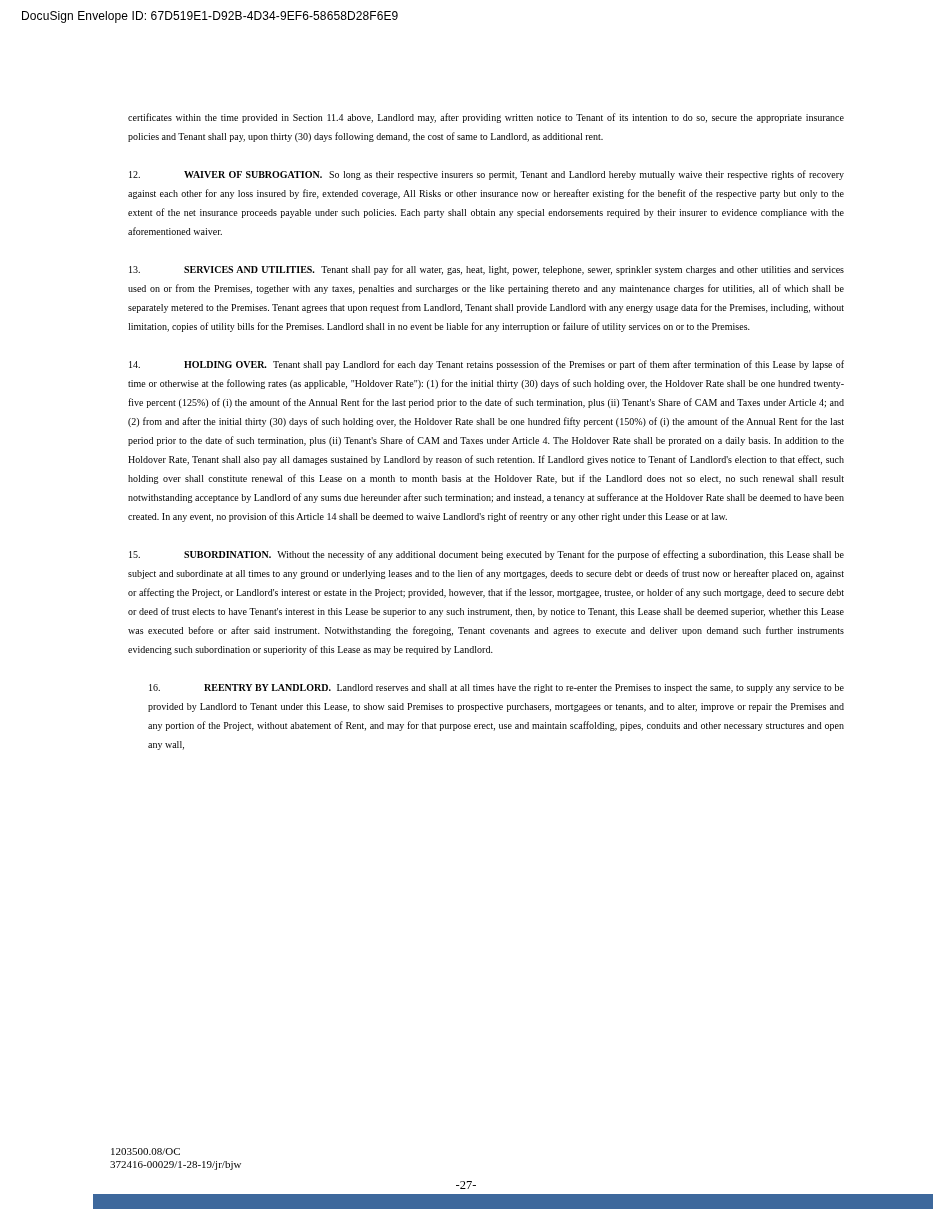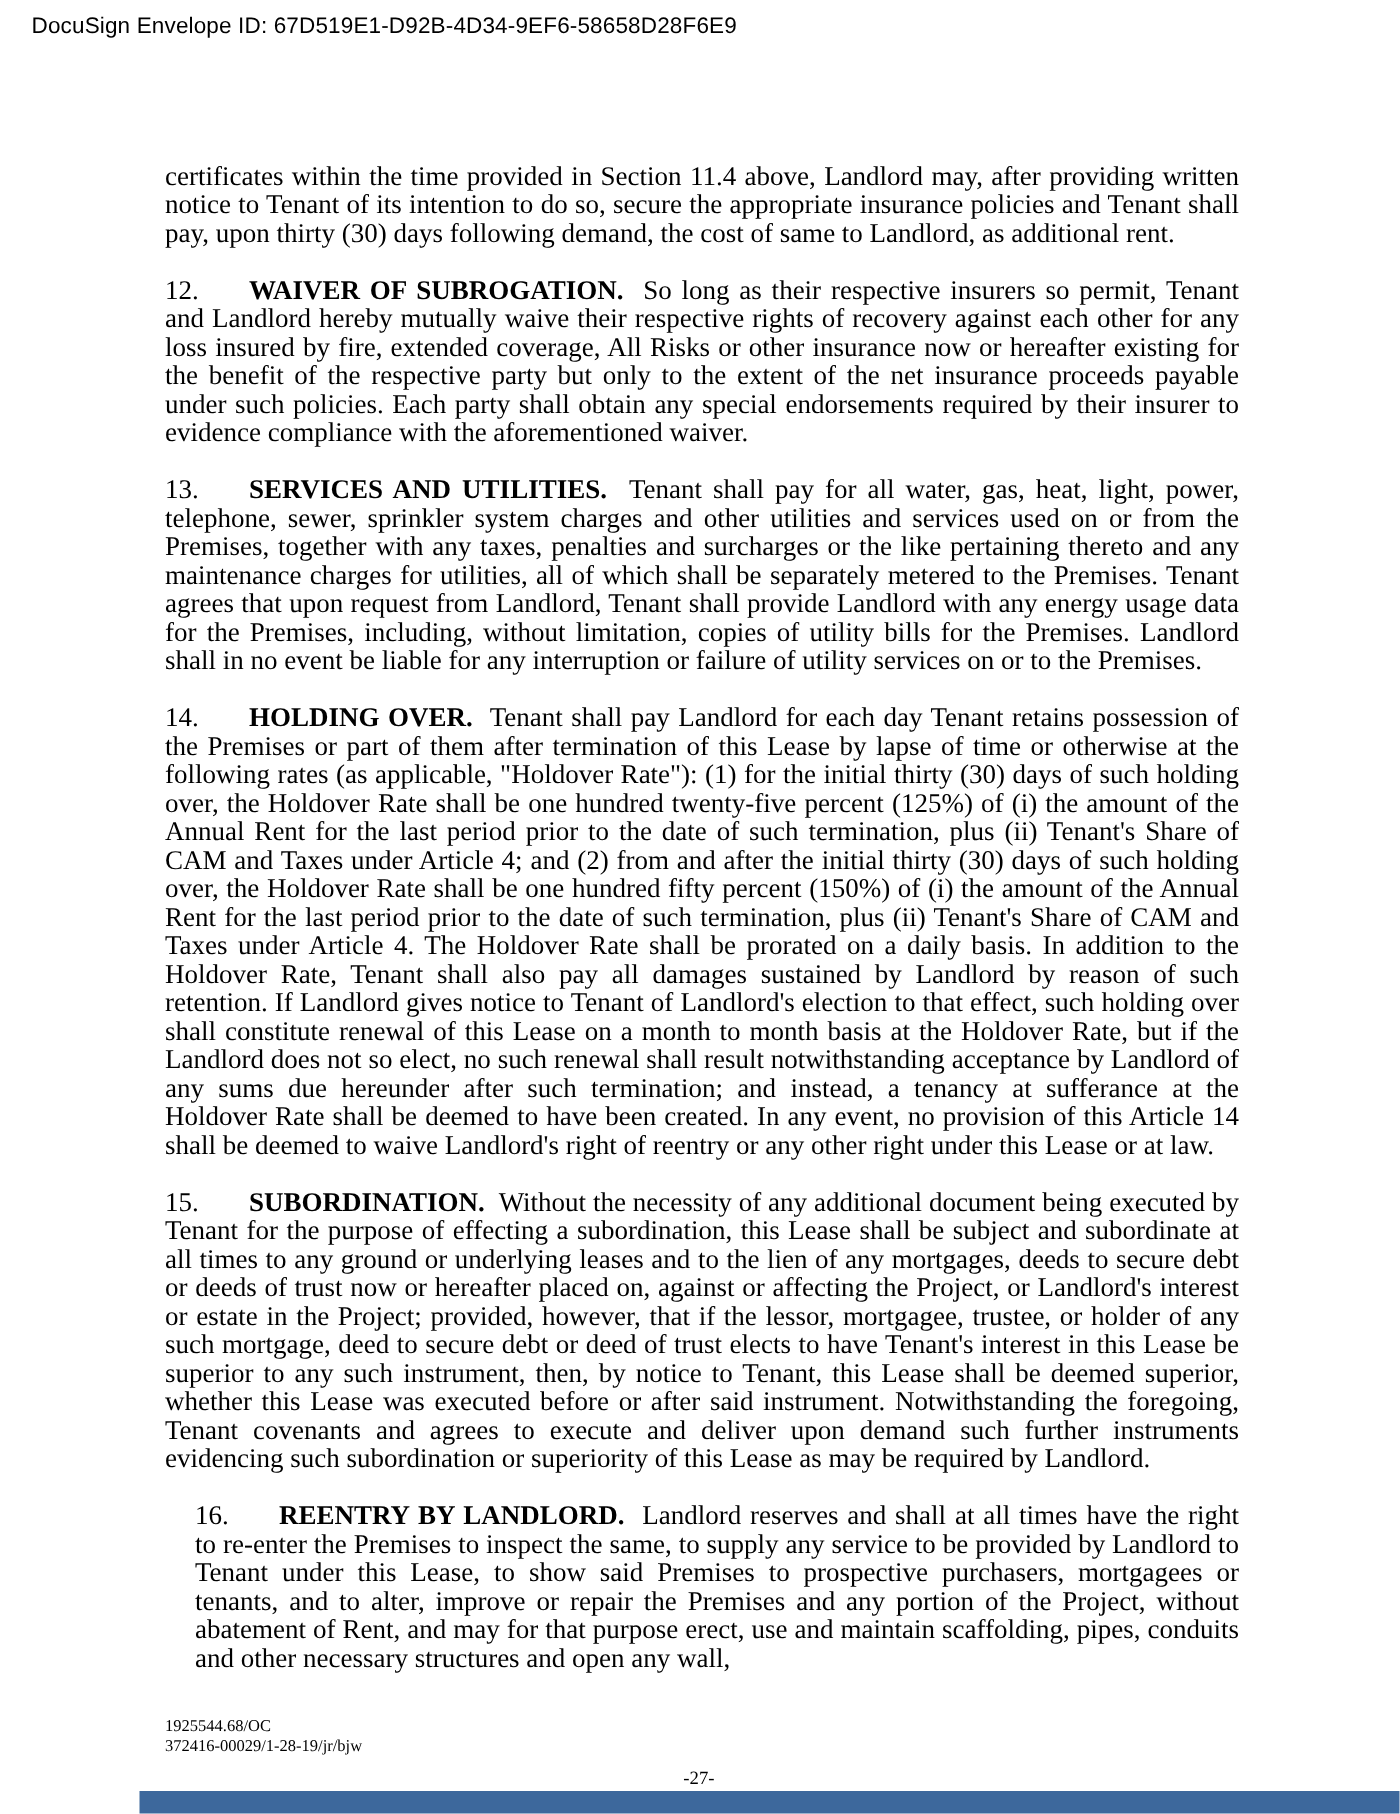--- a/index.html
+++ b/index.html
@@ -8,30 +8,30 @@
     background: #ffffff;
     font-family: "Liberation Serif", serif;
     color: #000000;
   }
   body { position: relative; overflow: hidden; }
 
   .envelope-id {
     position: absolute;
     top: 9px; left: 21px;
     font-family: "Liberation Sans", sans-serif;
-    font-size: 15px;
+    font-size: 12px;
     letter-spacing: 0.1px;
     color: #000000;
   }
 
   .content {
     position: absolute;
-    top: 108px; left: 110px;
+    top: 108px; left: 128px;
     width: 716px;
-    font-size: 18px;
+    font-size: 10px;
     line-height: 19px;
     text-align: justify;
   }
   .para { margin-bottom: 19px; }
   .para:last-child { margin-bottom: 0; margin-left: 20px; }
 
   .sec-num {
     font-weight: normal;
     display: inline-block;
     width: 56px;
@@ -76,19 +76,19 @@
 
   <p class="para"><span class="sec-num">14.</span><span class="sec-title">HOLDING OVER.</span><span class="sec-body">Tenant shall pay Landlord for each day Tenant retains possession of the Premises or part of them after termination of this Lease by lapse of time or otherwise at the following rates (as applicable, "</span><span class="bold-term">Holdover Rate</span><span class="sec-body">"):  (1) for the initial thirty (30) days of such holding over, the Holdover Rate shall be one hundred twenty-five percent (125%) of (i) the amount of the Annual Rent for the last period prior to the date of such termination, plus (ii) Tenant's Share of CAM and Taxes under Article 4; and (2) from and after the initial thirty (30) days of such holding over, the Holdover Rate shall be one hundred fifty percent (150%) of (i) the amount of the Annual Rent for the last period prior to the date of such termination, plus (ii) Tenant's Share of CAM and Taxes under Article 4.  The Holdover Rate shall be prorated on a daily basis.  In addition to the Holdover Rate, Tenant shall also pay all damages sustained by Landlord by reason of such retention.  If Landlord gives notice to Tenant of Landlord's election to that effect, such holding over shall constitute renewal of this Lease on a month to month basis at the Holdover Rate, but if the Landlord does not so elect, no such renewal shall result notwithstanding acceptance by Landlord of any sums due hereunder after such termination; and instead, a tenancy at sufferance at the Holdover Rate shall be deemed to have been created.  In any event, no provision of this Article 14 shall be deemed to waive Landlord's right of reentry or any other right under this Lease or at law.</span></p>
 
   <p class="para"><span class="sec-num">15.</span><span class="sec-title">SUBORDINATION.</span><span class="sec-body">Without the necessity of any additional document being executed by Tenant for the purpose of effecting a subordination, this Lease shall be subject and subordinate at all times to any ground or underlying leases and to the lien of any mortgages, deeds to secure debt or deeds of trust now or hereafter placed on, against or affecting the Project, or Landlord's interest or estate in the Project; provided, however, that if the lessor, mortgagee, trustee, or holder of any such mortgage, deed to secure debt or deed of trust elects to have Tenant's interest in this Lease be superior to any such instrument, then, by notice to Tenant, this Lease shall be deemed superior, whether this Lease was executed before or after said instrument.  Notwithstanding the foregoing, Tenant covenants and agrees to execute and deliver upon demand such further instruments evidencing such subordination or superiority of this Lease as may be required by Landlord.</span></p>
 
   <p class="para"><span class="sec-num">16.</span><span class="sec-title">REENTRY BY LANDLORD.</span><span class="sec-body">Landlord reserves and shall at all times have the right to re-enter the Premises to inspect the same, to supply any service to be provided by Landlord to Tenant under this Lease, to show said Premises to prospective purchasers, mortgagees or tenants, and to alter, improve or repair the Premises and any portion of the Project, without abatement of Rent, and may for that purpose erect, use and maintain scaffolding, pipes, conduits and other necessary structures and open any wall,</span></p>
 
 </div>
 
 <div class="footer-refs">
-  <div>1925544.68/OC</div>
+  <div>1203500.08/OC</div>
   <div>372416-00029/1-28-19/jr/bjw</div>
 </div>
 
 <div class="page-number">-27-</div>
 
 <div class="bottom-bar" style="background: rgb(61, 104, 156);"></div>
 
 </body></html>

